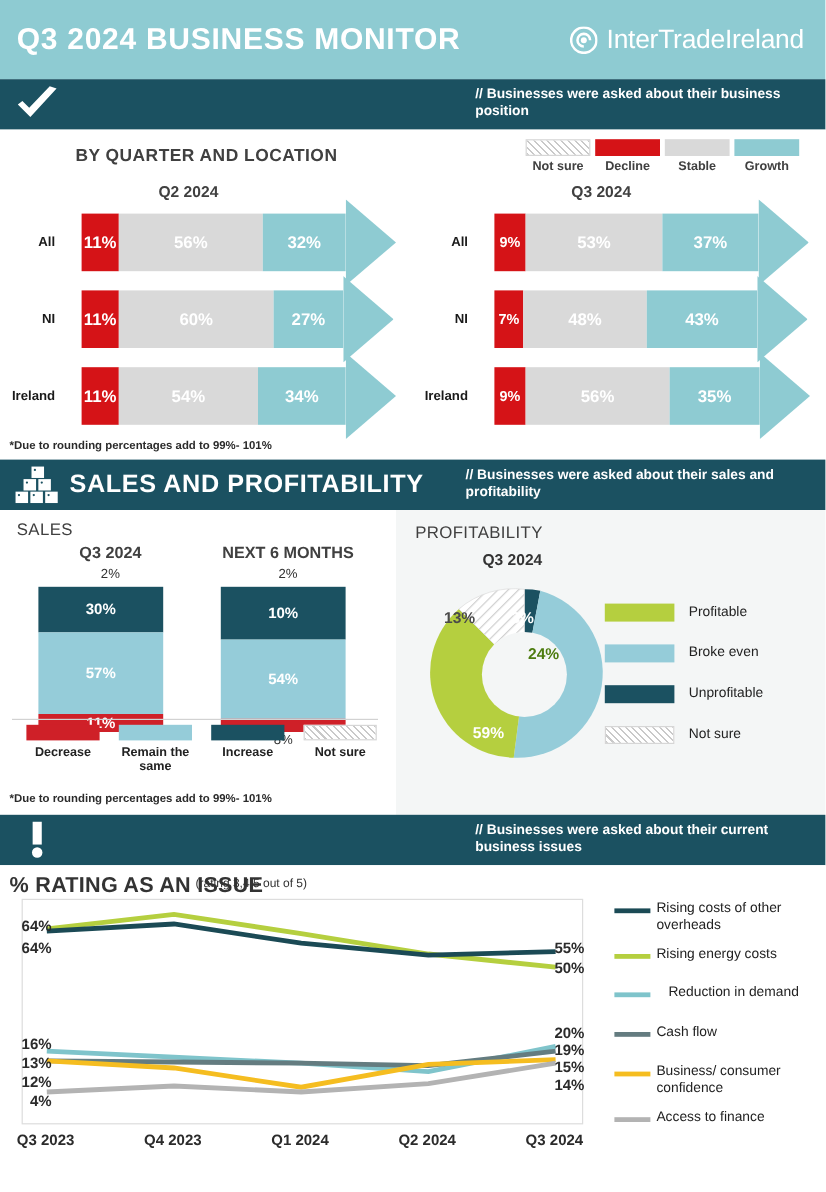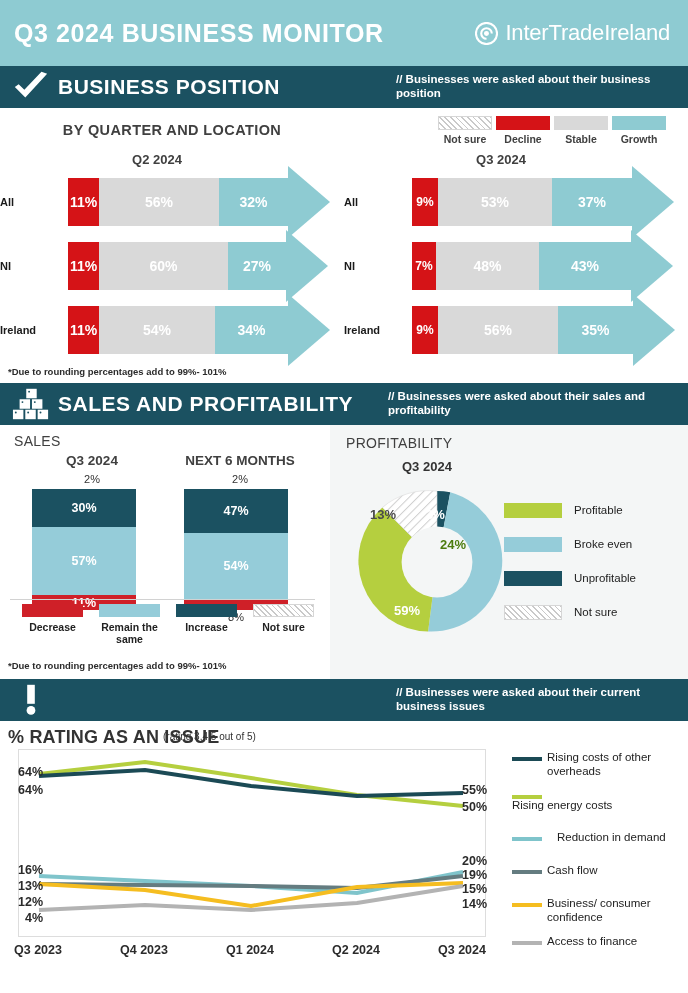--- a/index.html
+++ b/index.html
@@ -60,21 +60,21 @@
   .legend-bp .sw{ height:14px; margin:0 2px; }
   .legend-bp .lb{ font-size:10.5px; color:#404040; margin-top:3px; font-weight:bold;}
   .hatch{
     background-color:#ffffff;
     background-image:repeating-linear-gradient(45deg,#c9c9c9 0 1.2px,#ffffff 1.2px 4px);
     border:1px solid #d6d6d6;
   }
   .rowset{ position:absolute; top:62px; left:0; right:0; }
   .brow{ position:relative; height:56px; margin-bottom:8px; }
   .brow .rlab{
-    position:absolute; left:0; width:46px; text-align:left;
+    position:absolute; left:0; width:46px; text-align:right;
     font-size:11px; font-weight:bold; color:#1a1a1a; top:50%;
     transform:translateY(-50%);
   }
   .barzone{ position:absolute; left:62px; right:6px; top:4px; bottom:4px; }
   .seg{ position:absolute; top:0; bottom:0; display:flex; align-items:center; justify-content:center;
         color:#fff; font-weight:bold; font-size:14px; }
   .seg.sm{ font-size:12px; }
   .arrowhead{
     position:absolute; top:-12px; bottom:-12px; width:42px;
     background:#8ecbd2;
@@ -137,21 +137,20 @@
       <circle cx="12" cy="12" r="2.6" fill="#ffffff"></circle>
     </svg>
     <div class="brand-name">InterTradeIreland</div>
   </div>
 </div>
 
 <div class="banner">
   <svg class="banner-ico" viewBox="0 0 40 34">
     <path d="M3 17 L14 28 L37 3 L31 1 L13 20 L7 14 Z" fill="#ffffff"></path>
   </svg>
-  <div class="banner-title">BUSINESS POSITION</div>
   <div class="banner-sub">// Businesses were asked about their business position</div>
 </div>
 
 <div class="bp-wrap">
 
   <div class="bp-col left">
     <div class="bp-heading">BY QUARTER AND LOCATION</div>
     <div class="qlabel" style="left:-30px;">Q2 2024</div>
     <div class="rowset" style="top:66px;">
 
@@ -269,21 +268,21 @@
     <div class="toplabel" style="left:22px;width:140px;">2%</div>
     <div class="stack" style="left:32px;top:64px;">
       <div class="s" style="height:38px;background:#1b5161;">30%</div>
       <div class="s" style="height:68px;background:#95ccd9;">57%</div>
       <div class="s" style="height:15px;background:#cf2028;">11%</div>
     </div>
 
     <div class="colhead" style="left:165px;width:150px;">NEXT 6 MONTHS</div>
     <div class="toplabel" style="left:165px;width:150px;">2%</div>
     <div class="stack" style="left:184px;top:64px;">
-      <div class="s" style="height:44px;background:#1b5161;">47%</div>
+      <div class="s" style="height:44px;background:#1b5161;">10%</div>
       <div class="s" style="height:66px;background:#95ccd9;">54%</div>
       <div class="s" style="height:11px;background:#cf2028;"></div>
     </div>
     <div class="botlabel" style="left:184px;top:186px;width:104px;">8%</div>
     <div class="baseline" style="left:10px;top:174px;width:305px;"></div>
 
     <div class="sp-legend">
       <div class="li">
         <div class="sw" style="background:#cf2028;"></div>
         <div class="lb">Decrease</div>
@@ -403,21 +402,21 @@
     <div class="xt" style="left:205px;">Q1 2024</div>
     <div class="xt" style="left:311px;">Q2 2024</div>
     <div class="xt" style="left:417px;">Q3 2024</div>
   </div>
 
   <div class="bi-legend">
     <div class="li" style="margin-bottom:10px;">
       <div class="ln" style="background:#1b4a55;"></div>
       <div class="lb">Rising costs of other overheads</div>
     </div>
-    <div class="li" style="margin-bottom:19px;flex-direction:column;">
+    <div class="li" style="margin-bottom:19px;">
       <div class="ln" style="background:#b5cf3f;"></div>
       <div class="lb">Rising energy costs</div>
     </div>
     <div class="li" style="margin-bottom:19px;gap:10px;">
       <div class="ln" style="background:#7fc4cb;"></div>
       <div class="lb">Reduction in demand</div>
     </div>
     <div class="li" style="margin-bottom:19px;">
       <div class="ln" style="background:#647c80;"></div>
       <div class="lb">Cash flow</div>

